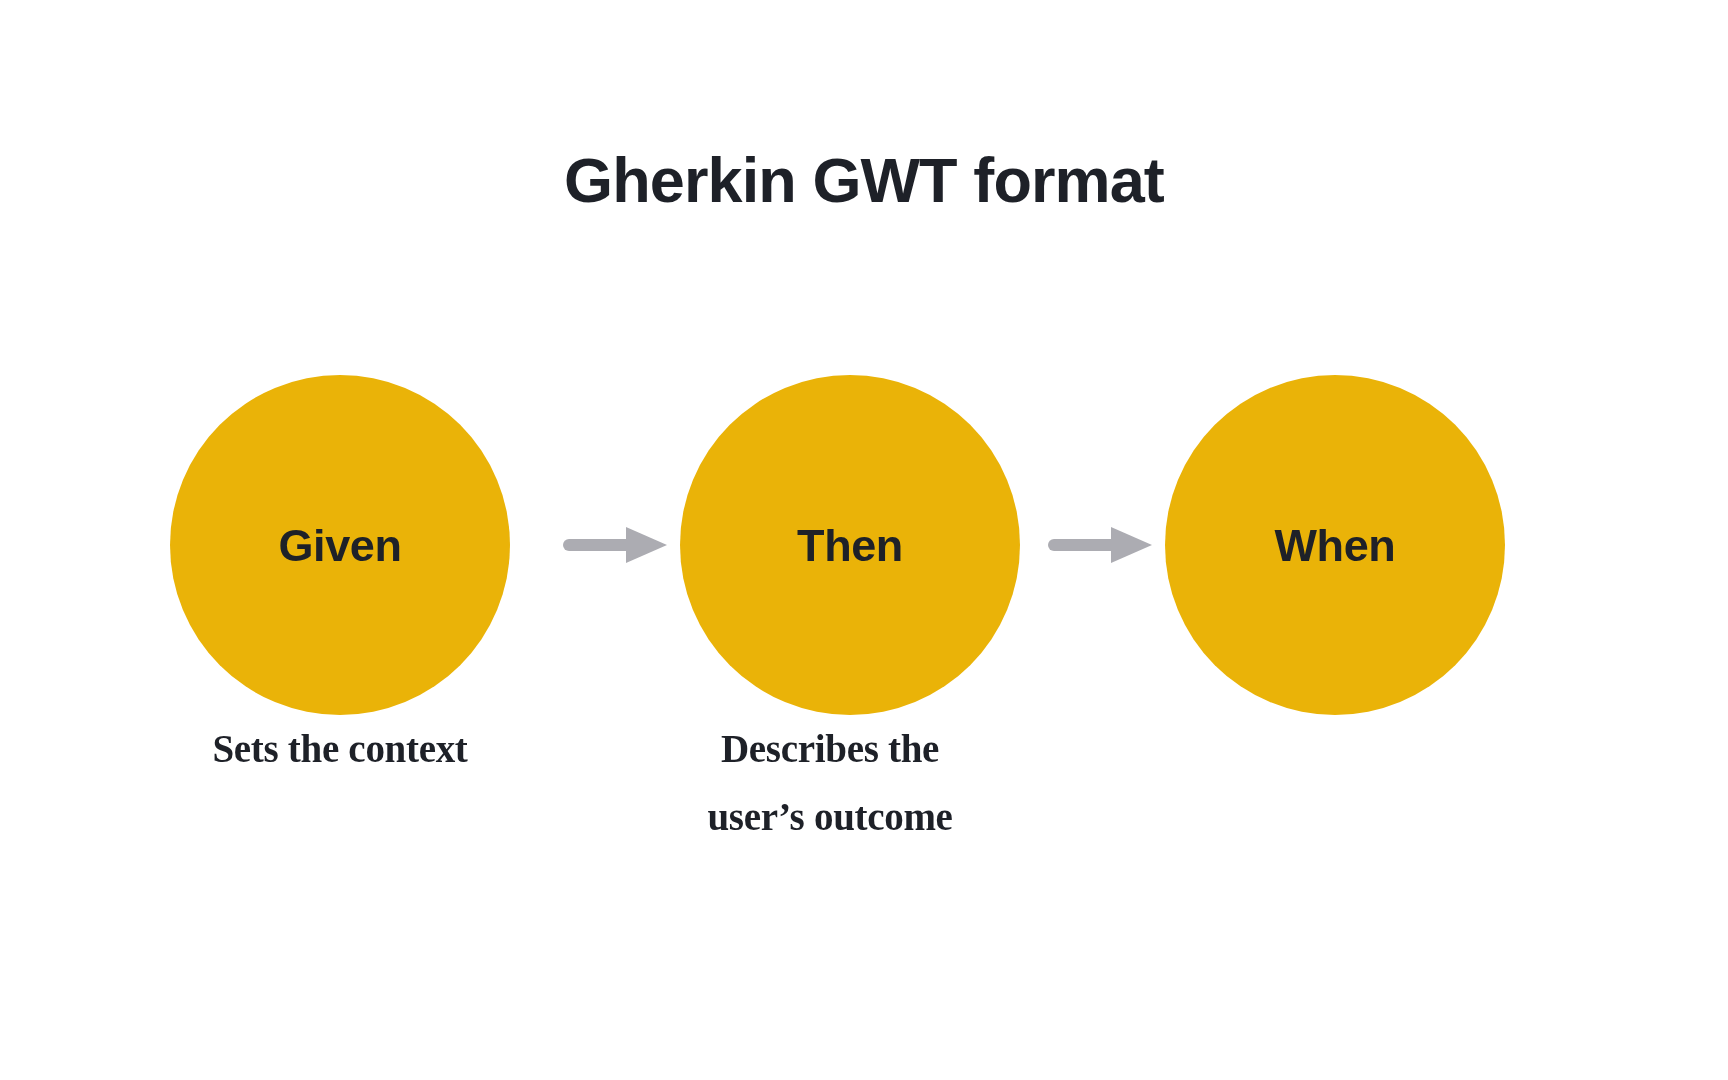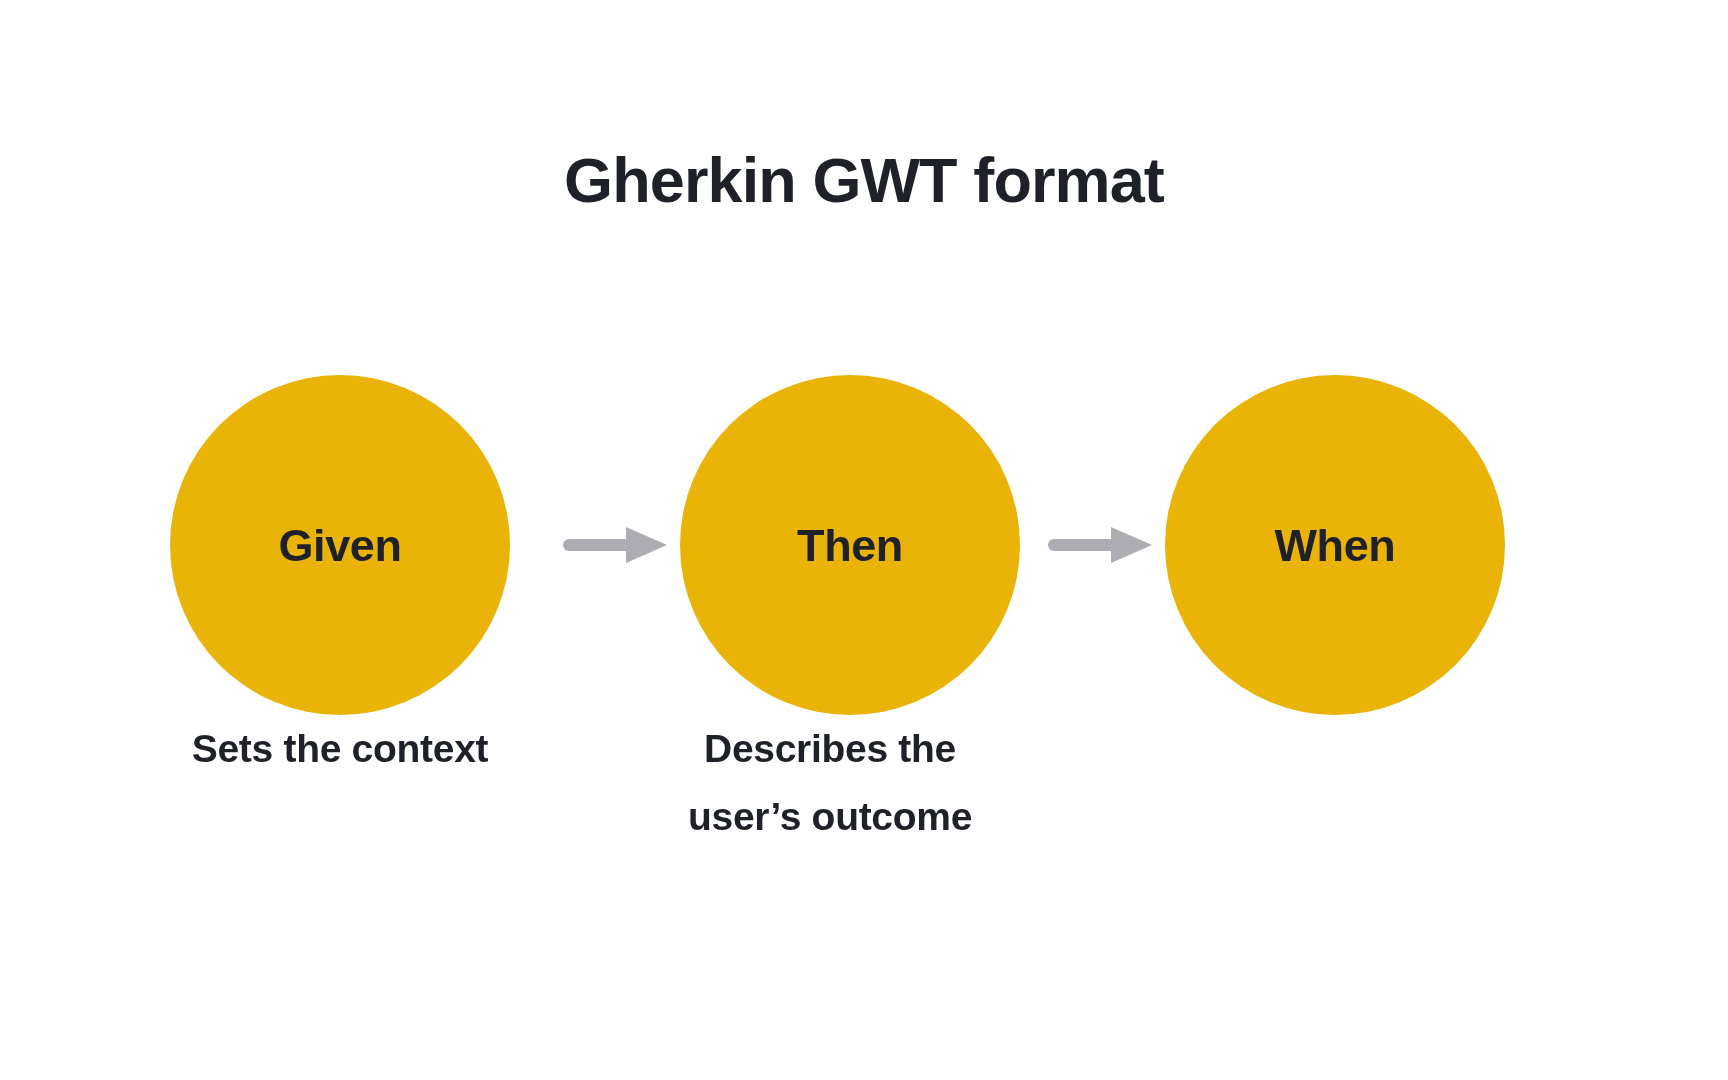--- a/index.html
+++ b/index.html
@@ -100,21 +100,21 @@
     position: absolute;
     top: 0;
     width: 420px;
     text-align: center;
     font-size: 39px;
     font-weight: 700;
     line-height: 68px;
     letter-spacing: -0.3px;
     color: #1E2128;
   }
-  .caption-line { display: block; white-space: nowrap; }
+  .caption-line { display: block; white-space: nowrap; font-family: Liberation Serif, serif; }
 
   #caption-0 { left: 130px; }
   #caption-1 { left: 620px; }
   #caption-2 { left: 1110px; }
 </style>
 </head>
 <body>
 
 <div id="canvas">
 

